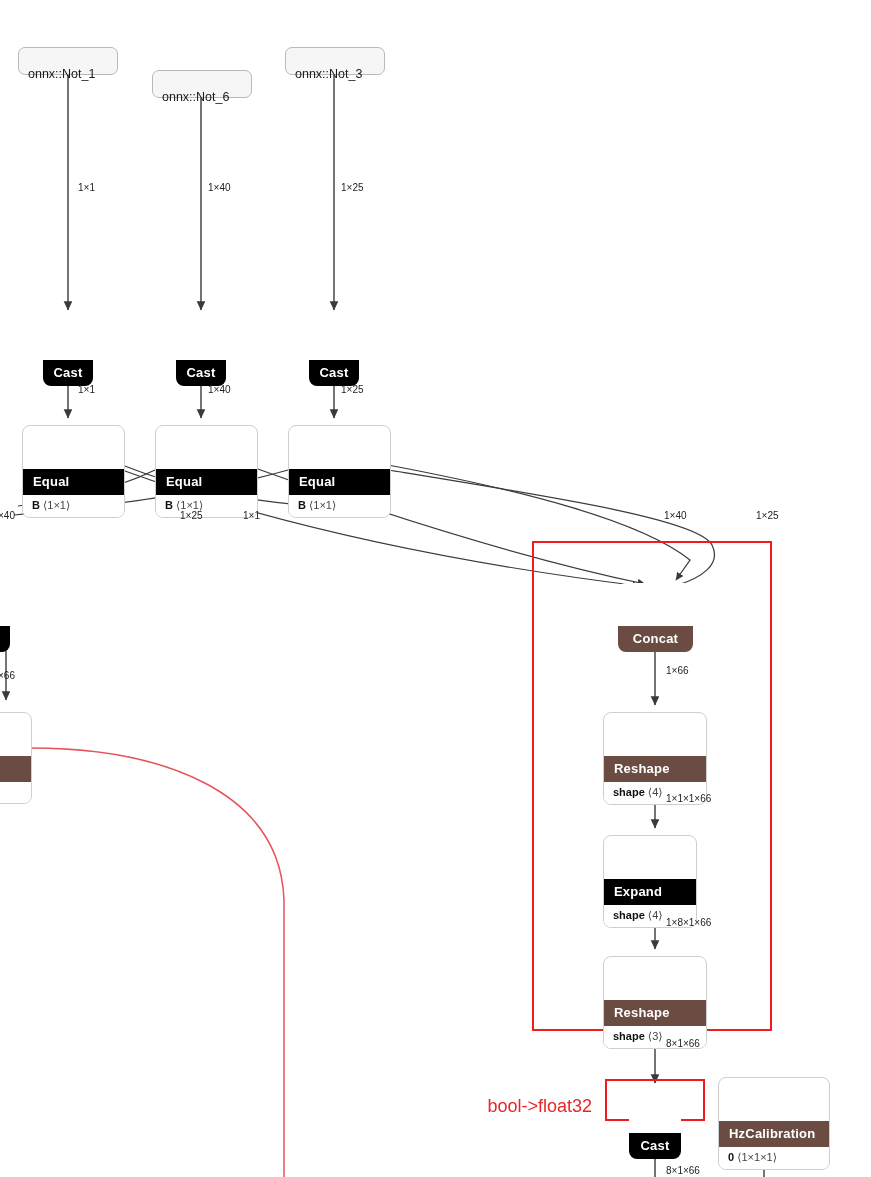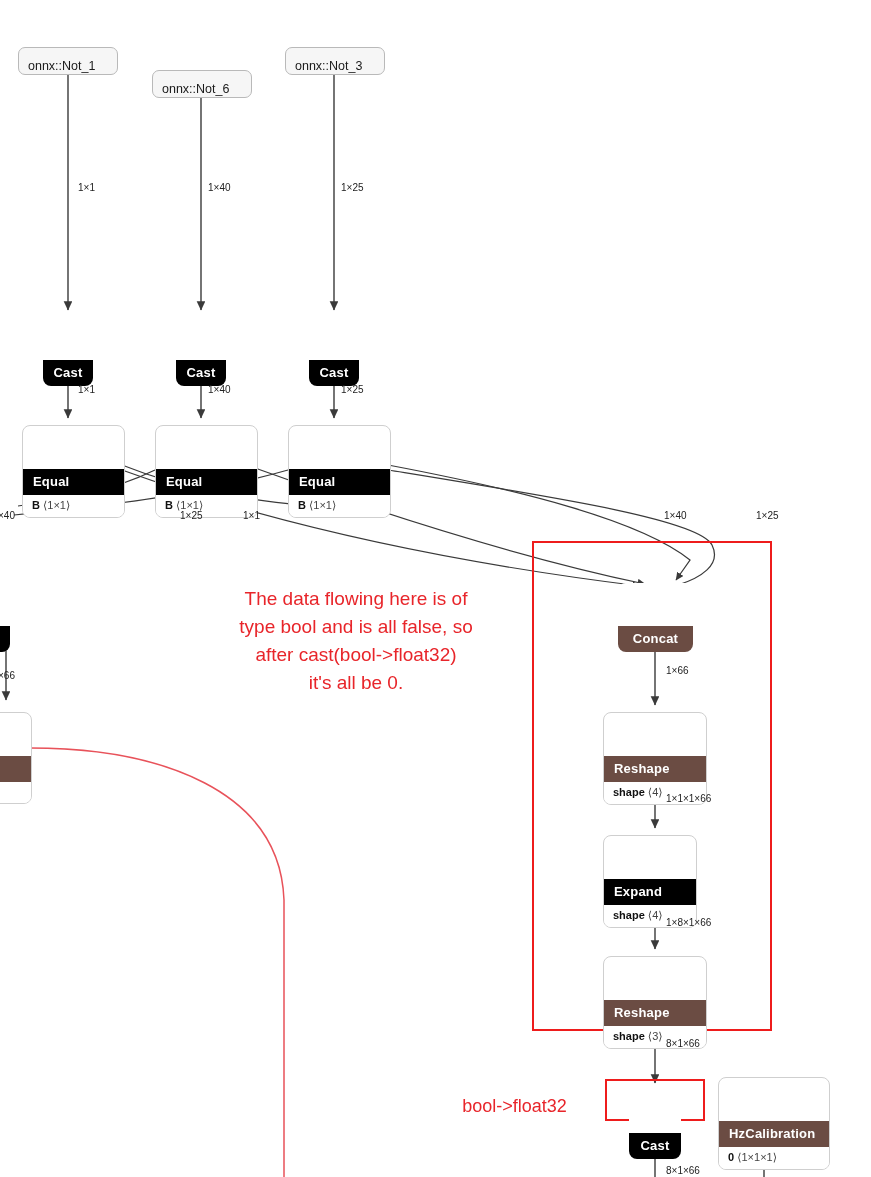--- a/index.html
+++ b/index.html
@@ -24,21 +24,21 @@
     pointer-events: none;
   }
   
   .pill {
     position: absolute;
     border: 1px solid #b9b9b9;
     background: #f6f6f6;
     border-radius: 7px;
     height: 28px;
     line-height: 28px;
-    padding: 4px 9px;
+    padding: 12px 9px;
     font-size: 12.5px;
     color: #1a1a1a;
     white-space: nowrap;
     box-sizing: border-box;
   }
   
   .node {
     position: absolute;
     border-radius: 8px;
     overflow: hidden;
@@ -254,19 +254,15 @@
   <div class="elabel" style="left:664px; top:510px;">1×40</div>
   <div class="elabel" style="left:756px; top:510px;">1×25</div>
 
   <div class="elabel" style="left:-2px; top:670px;">×66</div>
   <div class="elabel" style="left:666px; top:665px;">1×66</div>
   <div class="elabel" style="left:666px; top:793px;">1×1×1×66</div>
   <div class="elabel" style="left:666px; top:917px;">1×8×1×66</div>
   <div class="elabel" style="left:666px; top:1038px;">8×1×66</div>
   <div class="elabel" style="left:666px; top:1165px;">8×1×66</div>
 
-  <div class="annot" style="left:196px; top:585px; width:320px;">The data flowing here is of
-type bool and is all false, so
-after cast(bool-&gt;float32)
-it's all be 0.</div>
-  <div class="annot small" style="left:437px; top:1092px; width:155px; text-align:center;">bool-&gt;float32</div>
+  <div class="annot small" style="left:437px; top:1092px; width:155px; text-align:right;">bool-&gt;float32</div>
 
 </div>
 
 </body></html>

